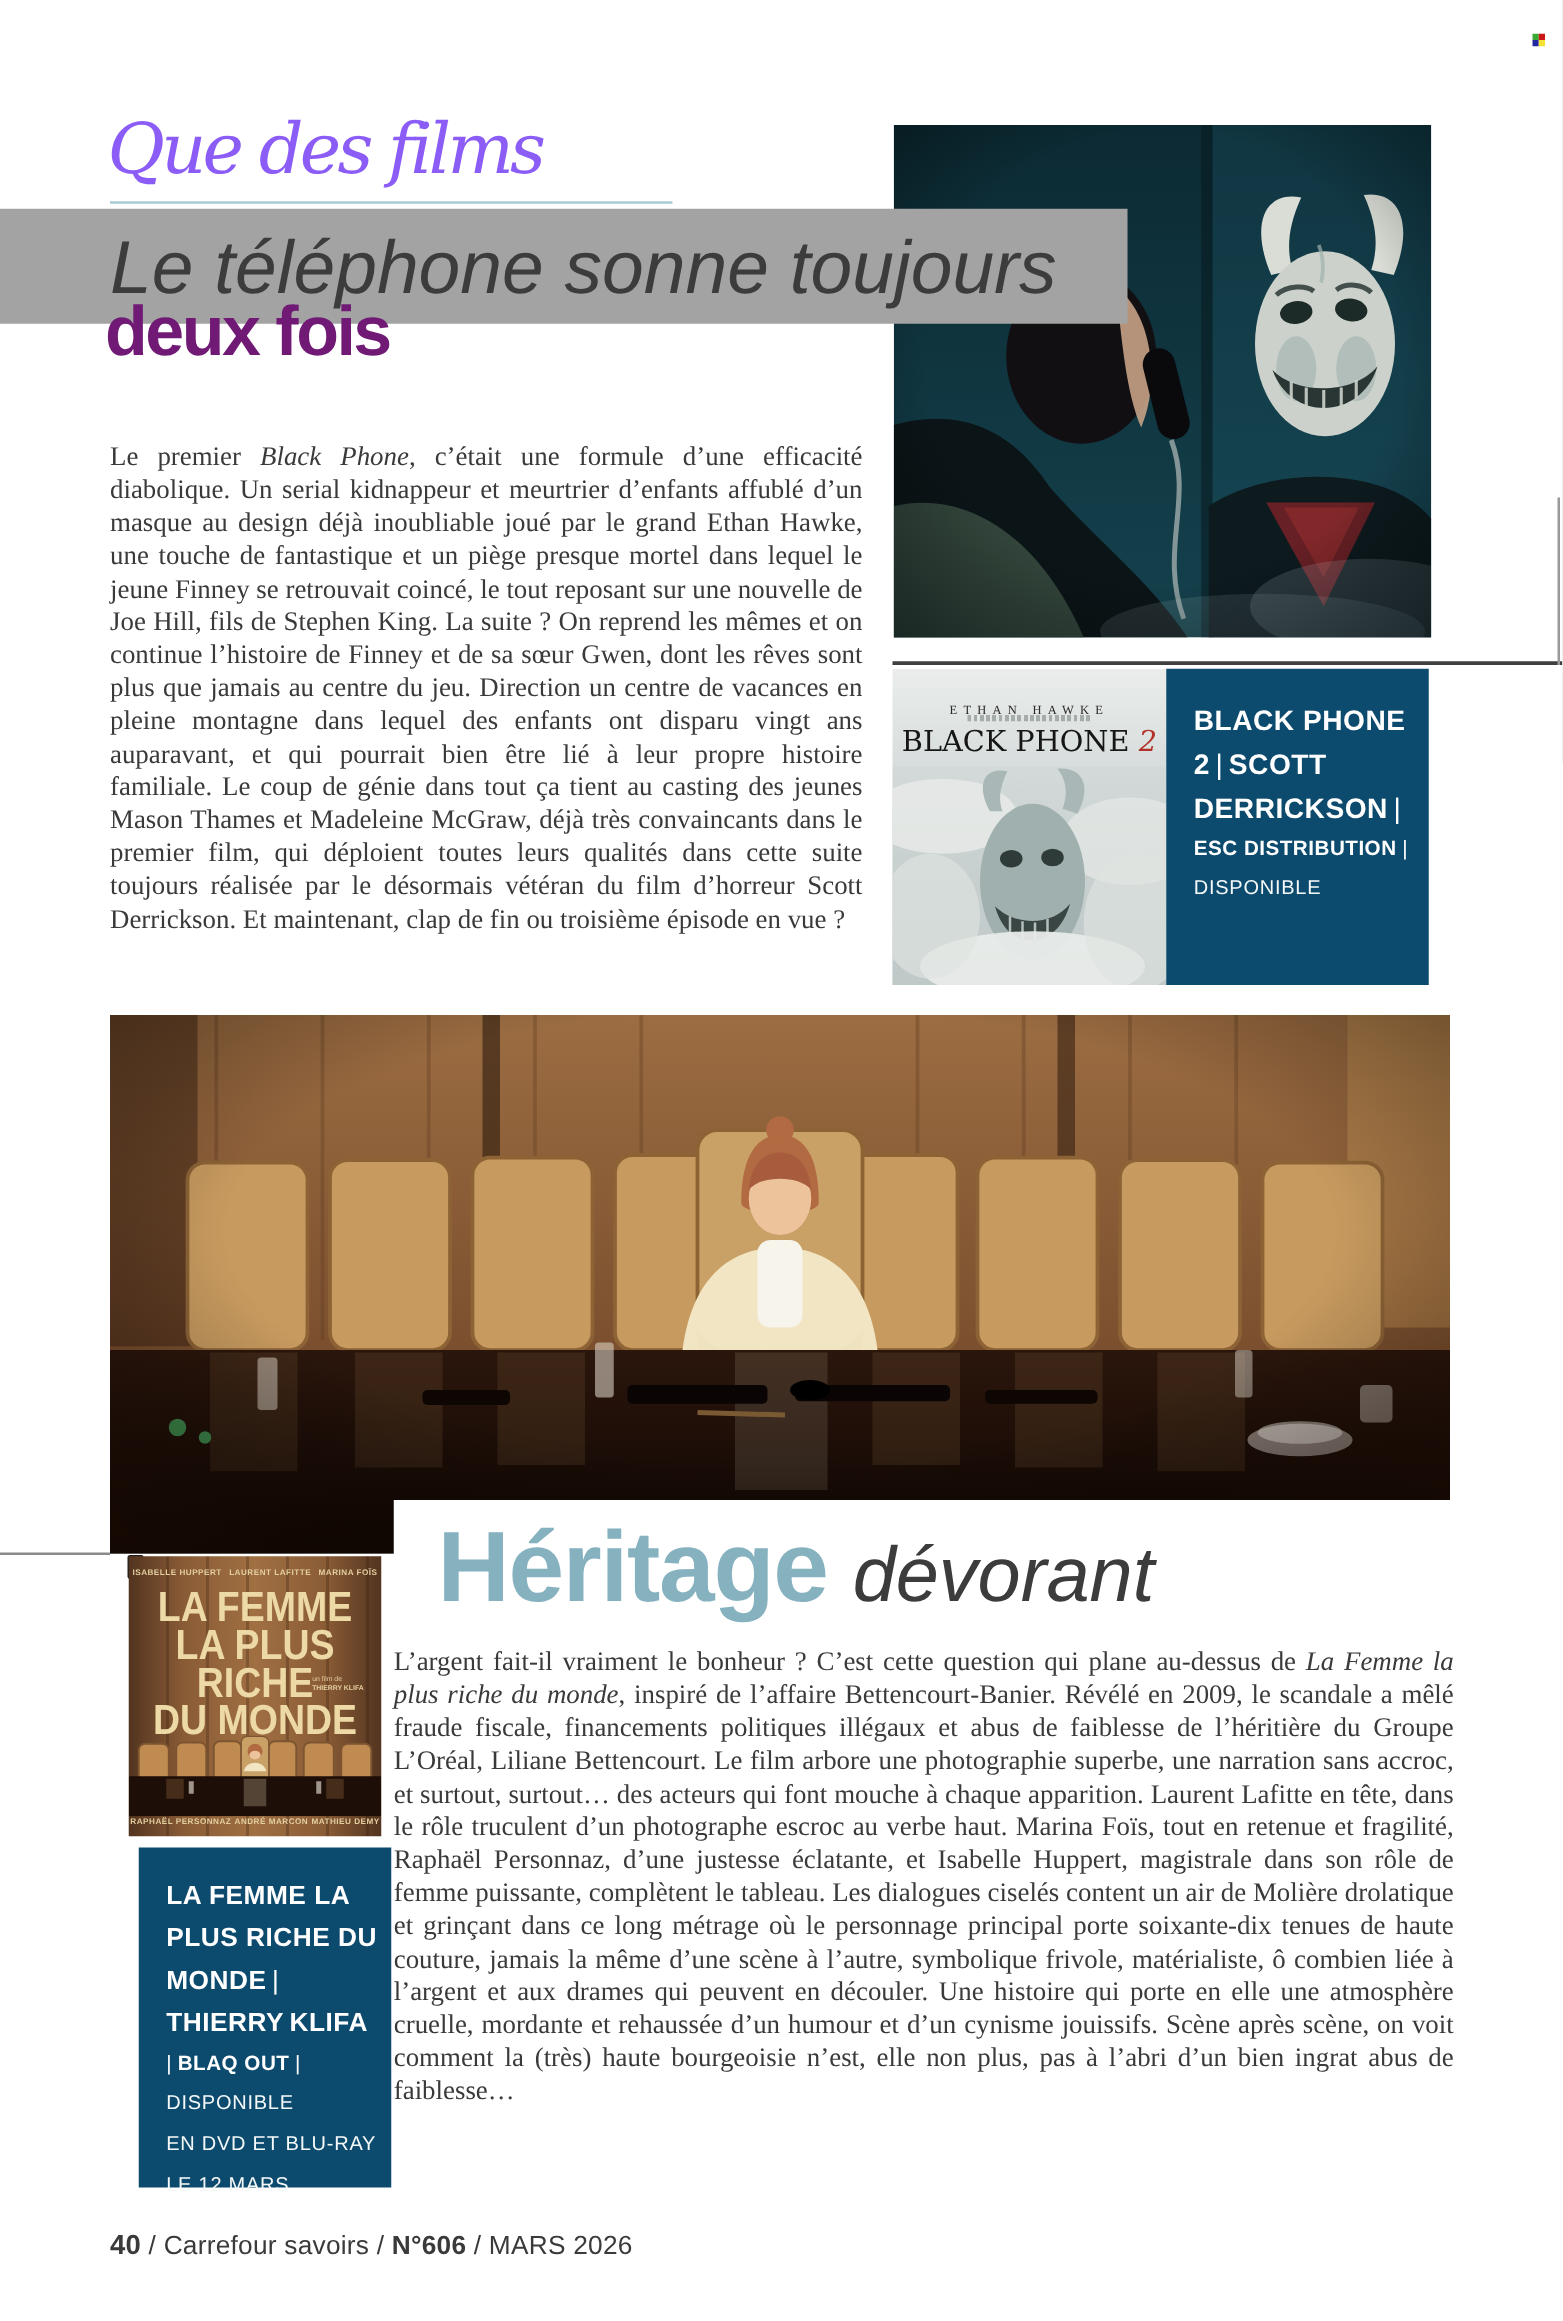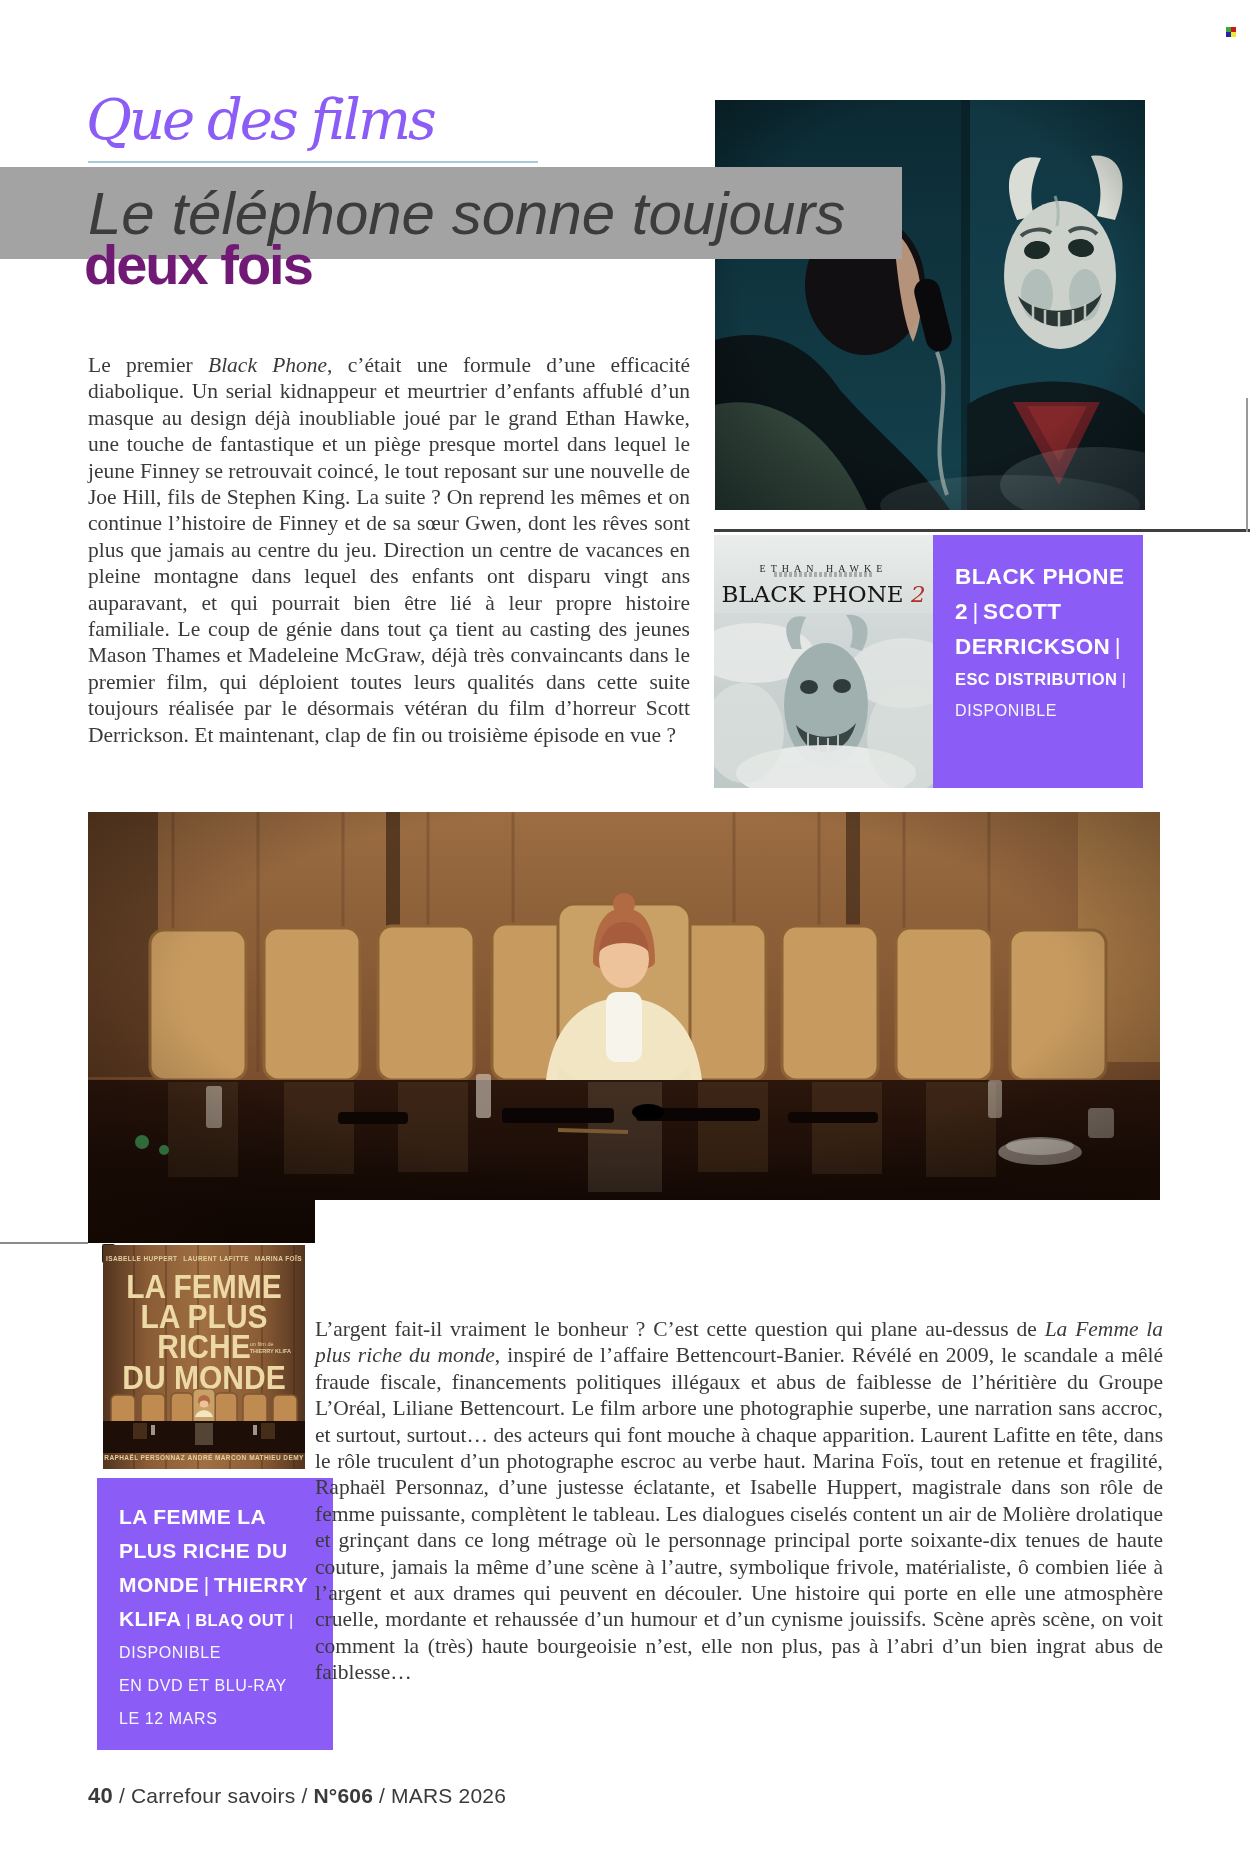--- a/index.html
+++ b/index.html
@@ -30,23 +30,23 @@
   .body1{left:88px;top:352px;width:602px;}
   .body2{left:315px;top:1316px;width:848px;}
 
   
   .hrule{left:714px;top:529px;width:536px;height:3px;background:#3f3f3f;}
   .vrule{left:1246px;top:398px;width:2px;height:134px;background:#9a9a9a;}
   .edge-line{left:0px;top:1242px;width:88px;height:2px;background:#8a8a8a;}
   .edge-mark{left:102px;top:1244px;width:13px;height:19px;background:#1f1f1f;border-radius:2px;}
 
   
-  .infobox{background:#8b5cf6;color:#ffffff;box-sizing:border-box;}
+  .infobox{background:#0c4a6e;color:#ffffff;box-sizing:border-box;}
   .ib-bp2{left:933px;top:535px;width:210px;height:253px;padding:24px 14px 0 22px;}
-  .ib-lf{left:97px;top:1478px;width:236px;height:272px;padding:22px 10px 0 22px;}
+  .ib-lf{left:111px;top:1478px;width:202px;height:272px;padding:22px 10px 0 22px;}
   .ib-xl{font-size:22.5px;font-weight:700;letter-spacing:.4px;line-height:35px;}
   .ib-xl-lf{font-size:21px;font-weight:700;letter-spacing:.4px;line-height:34px;}
   .ib-md{font-size:16.5px;font-weight:700;letter-spacing:.4px;line-height:30px;}
   .ib-light{font-size:16px;font-weight:400;letter-spacing:.6px;line-height:33px;color:#f4f8f8;}
   .ib-sep{font-weight:400;}
 
   
   .bp2-poster{left:714px;top:535px;width:219px;height:253px;background:linear-gradient(#eaedec, #c6cfce 60%, #b5c0bf);overflow:hidden;}
   .bp2-actor{position:absolute;left:0;top:14px;width:100%;text-align:center;
              font-family:"Liberation Serif",serif;font-size:10px;letter-spacing:5px;color:#2a2a2a;margin-top:14px;}
@@ -275,20 +275,23 @@
         <ellipse cx="952" cy="334" rx="34" ry="9" fill="#eee9e1" opacity="0.5"></ellipse>
         <circle cx="54" cy="330" r="7" fill="#3f8f4f"></circle>
         <circle cx="76" cy="338" r="5" fill="#3f8f4f"></circle>
         <ellipse cx="560" cy="300" rx="16" ry="8" fill="#000000"></ellipse>
       </g>
       <rect width="1072" height="431" fill="url(#vig2)"></rect>
     </svg>
   </div>
   <div class="abs notch"></div>
 
+  <div class="abs h2-title">
+    <span class="h2-main">Héritage</span><span class="h2-accent">dévorant</span>
+  </div>
 
   <div class="abs edge-line"></div>
   <div class="abs edge-mark"></div>
 
   <div class="abs lf-poster">
     <div class="lf-seams"></div>
     <div class="lf-names top">
       <span>ISABELLE HUPPERT</span>
       <span>LAURENT LAFITTE</span>
       <span>MARINA FOÏS</span>

